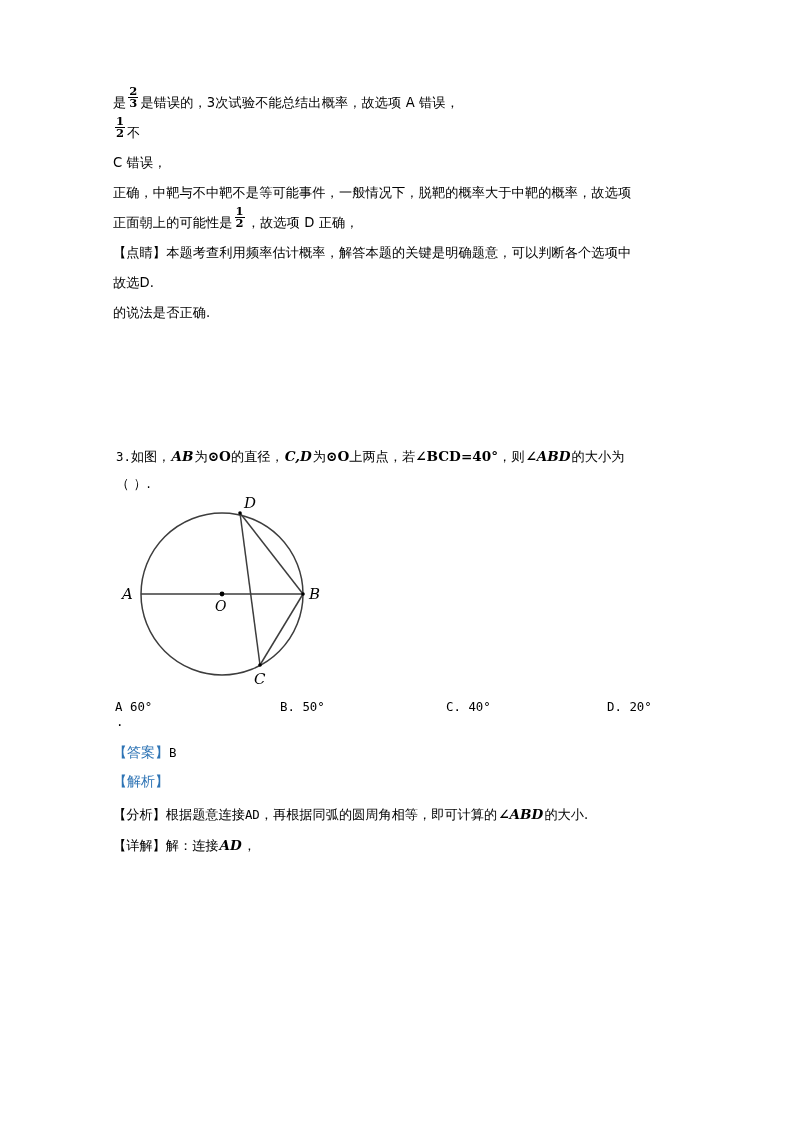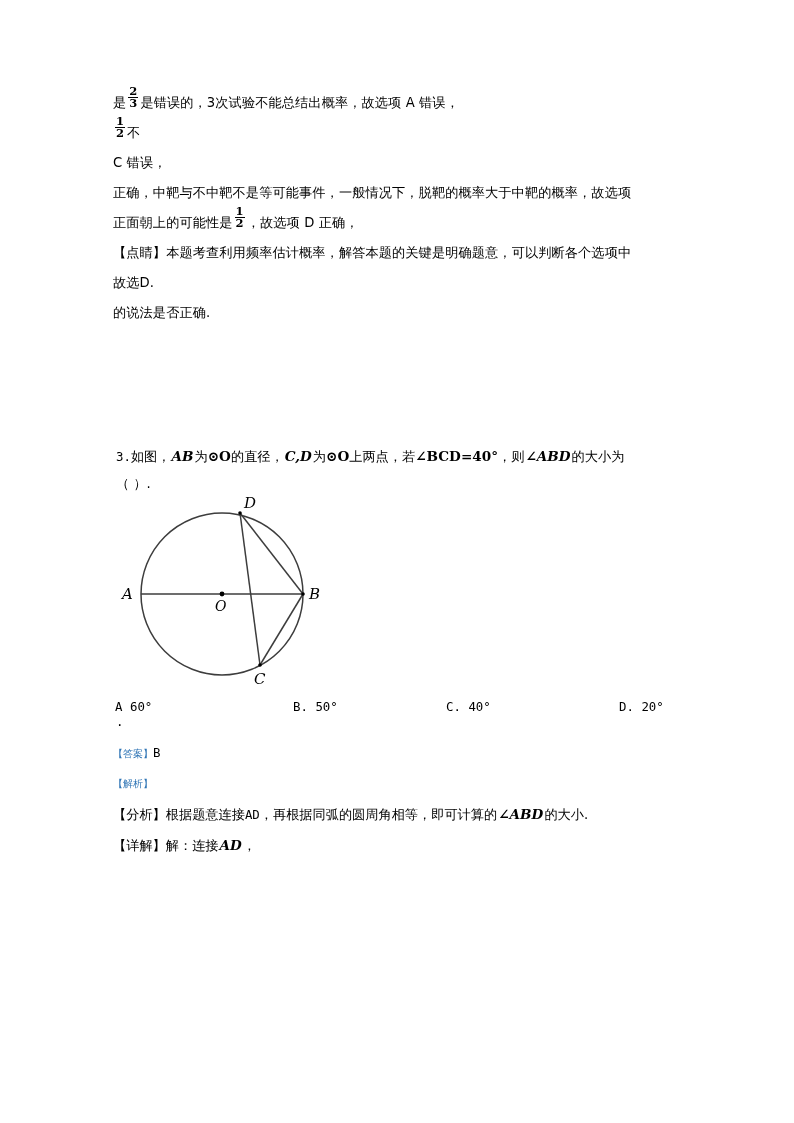--- a/index.html
+++ b/index.html
@@ -45,21 +45,21 @@
   }
   .math-up {
     font-family: "DejaVu Serif", "Liberation Serif", serif;
     font-weight: bold;
     font-style: normal;
     font-size: 13.6px;
   }
   .blue {
     color: #2E74B5;
     font-family: "DejaVu Sans", "Liberation Sans", sans-serif;
-    font-size: 10px;
+    font-size: 14px;
   }
   
   .frac {
     display: inline-block;
     vertical-align: -0.30em;
     text-align: center;
     font-family: "DejaVu Serif", "Liberation Serif", serif;
     font-weight: bold;
     font-style: normal;
     font-size: 11.5px;
@@ -95,23 +95,23 @@
     height: 34px;
   }
   .opt {
     position: absolute;
     top: 0;
     font-family: "DejaVu Sans Mono", "Liberation Mono", monospace;
     font-size: 12.4px;
     white-space: nowrap;
   }
   .opt-a { left: 0px; }
-  .opt-b { left: 178px; text-align: center; }
+  .opt-b { left: 165px; text-align: center; }
   .opt-c { left: 331px; text-align: center; }
-  .opt-d { left: 492px; margin-left: 12px; }
+  .opt-d { left: 492px; }
   .opt-a .dot-wrap { position: relative; }
   .opt-a .trailing-dot {
     position: absolute;
     left: 1px;
     top: 15px;
     font-family: "DejaVu Sans Mono", "Liberation Mono", monospace;
     font-size: 12.4px;
   }
 
   .answer-block { position: absolute; left: 113px; top: 738px; width: 578px; }

